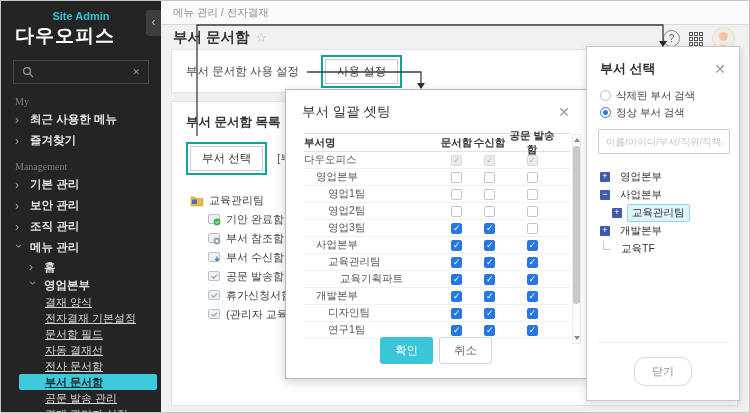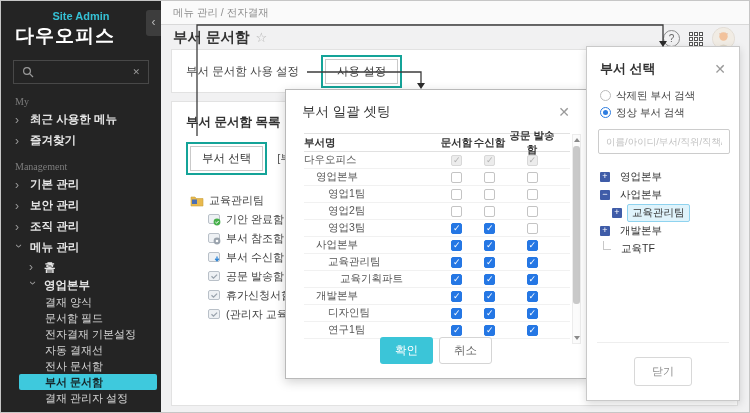--- a/index.html
+++ b/index.html
@@ -17,21 +17,21 @@
   .side-search{margin:7px 12px 2px;height:24px;border:1px solid #484848;display:flex;align-items:center;
                justify-content:space-between;padding:0 8px;}
   .side-search .x{color:#9a9a9a;font-size:9px;cursor:pointer;}
   .sec-label{color:#7d7d7d;font-size:10px;padding:10px 14px 2px;font-family:Liberation Serif, serif;}
   .nav-item{display:flex;align-items:center;gap:7px;height:21px;padding:0 14px;font-size:11.5px;
             font-weight:bold;color:#e6e6e6;cursor:pointer;}
   .nav-item.sub{padding-left:28px;height:18px;}
   .chev{color:#9a9a9a;font-size:12px;font-weight:normal;display:inline-block;width:8px;line-height:1;}
   .chev.down{transform:rotate(90deg);}
   .leaf{height:16px;line-height:16px;font-size:11px;color:#d4d4d4;padding-left:26px;margin:0 4px 0 18px;
-        border-radius:2px;cursor:pointer;white-space:nowrap;}
+        border-radius:2px;cursor:pointer;white-space:nowrap;text-decoration:underline;}
   .leaf.selected{background:#3ec9dd;color:#16282b;font-weight:bold;}
 
   
   .breadcrumb-bar{position:absolute;left:160px;top:0;right:0;height:24px;background:#fafafa;
                   border-bottom:1px solid #d9d9d9;line-height:23px;padding-left:12px;font-size:10.5px;color:#8f8f8f;z-index:1;}
   .title-row{position:absolute;left:160px;top:24px;right:0;height:24px;display:flex;align-items:center;
              padding-left:12px;z-index:1;}
   .page-title{font-size:14.5px;font-weight:bold;color:#333;}
   .star{color:#b3b3b3;font-size:13px;margin-left:6px;cursor:pointer;}
   .top-icons{position:absolute;right:14px;top:26px;display:flex;align-items:center;gap:9px;z-index:3;}
@@ -100,21 +100,21 @@
   .ptree-row.indent{padding-left:25px;}
   .exp{width:10px;height:10px;background:#3f5ca8;color:#fff;font-size:9px;line-height:9px;text-align:center;
        border-radius:1px;flex:none;}
   .exp.plus::after{content:"+";}
   .exp.minus::after{content:"−";}
   .elbow{width:8px;height:9px;border-left:1px solid #c8c8c8;border-bottom:1px solid #c8c8c8;margin:-7px 0 0 3px;flex:none;}
   .plabel{white-space:nowrap;padding:1px 4px;border:1px solid transparent;border-radius:2px;}
   .ptree-row.selected .plabel{background:#dff3fb;border-color:#8fd3ef;}
   .panel-foot{position:absolute;left:10px;right:10px;bottom:0;height:58px;border-top:1px solid #eee;
               display:flex;justify-content:center;align-items:center;}
-  .btn-close{background:#fff;color:#8a8a8a;border:1px solid #d8d8d8;border-radius:3px;padding:6px 17px;font-size:11px;cursor:pointer;}
+  .btn-close{background:#fff;color:#8a8a8a;border:1px solid #d8d8d8;border-radius:11px;padding:6px 17px;font-size:11px;cursor:pointer;}
 
   
   .anno{position:absolute;left:0;top:0;width:750px;height:413px;z-index:50;pointer-events:none;}
 </style>
 </head>
 <body>
 
 <div class="stage">
 
   <div class="sidebar">
@@ -160,25 +160,26 @@
     </div>
     <div class="nav-item sub">
       <span class="chev">›</span>
       <span>홈</span>
     </div>
     <div class="nav-item sub">
       <span class="chev down">›</span>
       <span>영업본부</span>
     </div>
     <div class="leaf">결재 양식</div>
+    <div class="leaf">전자결재 기본설정</div>
     <div class="leaf">문서함 필드</div>
-    <div class="leaf">전자결재 기본설정</div>
     <div class="leaf">자동 결재선</div>
     <div class="leaf">전사 문서함</div>
     <div class="leaf selected">부서 문서함</div>
+    <div class="leaf">공문 발송 관리</div>
     <div class="leaf">결재 관리자 설정</div>
 
   </div>
 
   <div class="breadcrumb-bar">메뉴 관리 / 전자결재</div>
   <div class="title-row">
     <span class="page-title">부서 문서함</span>
     <span class="star">☆</span>
   </div>
   <div class="top-icons">

